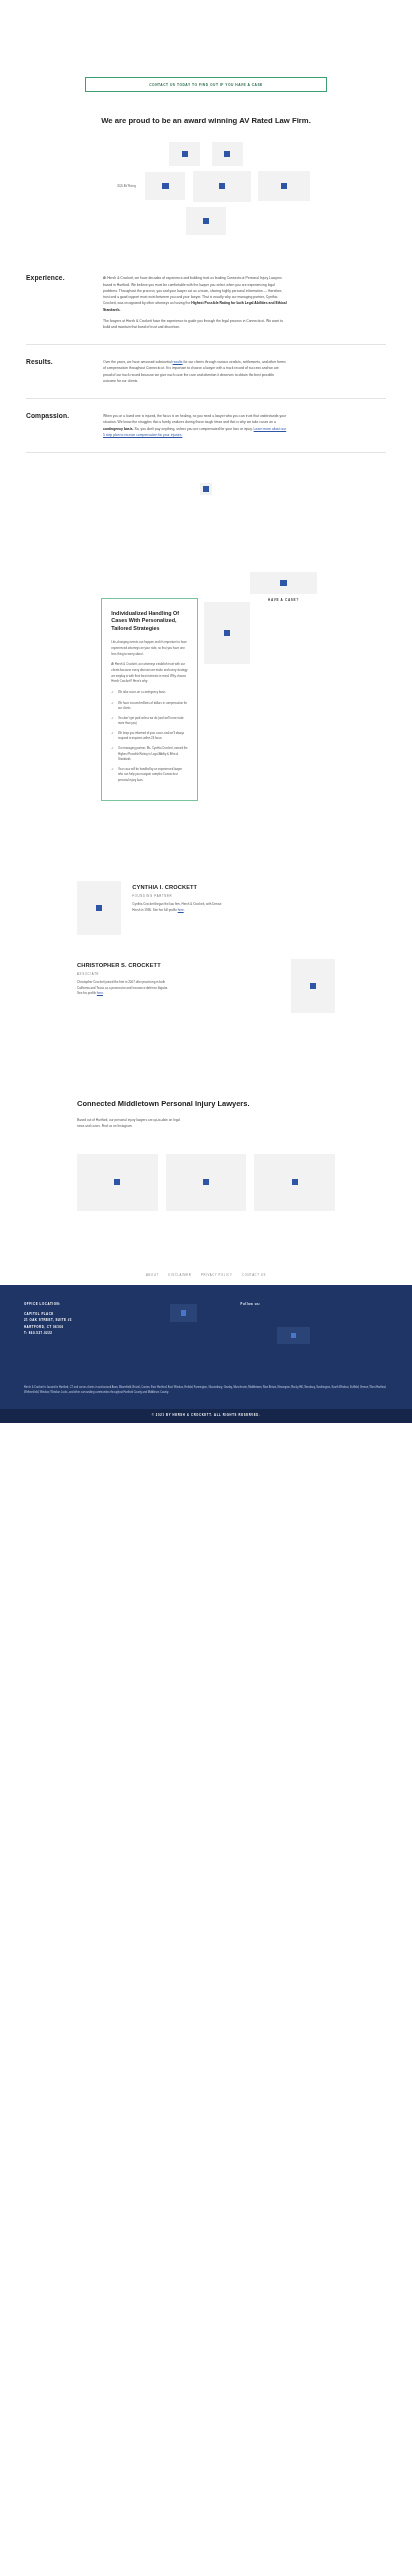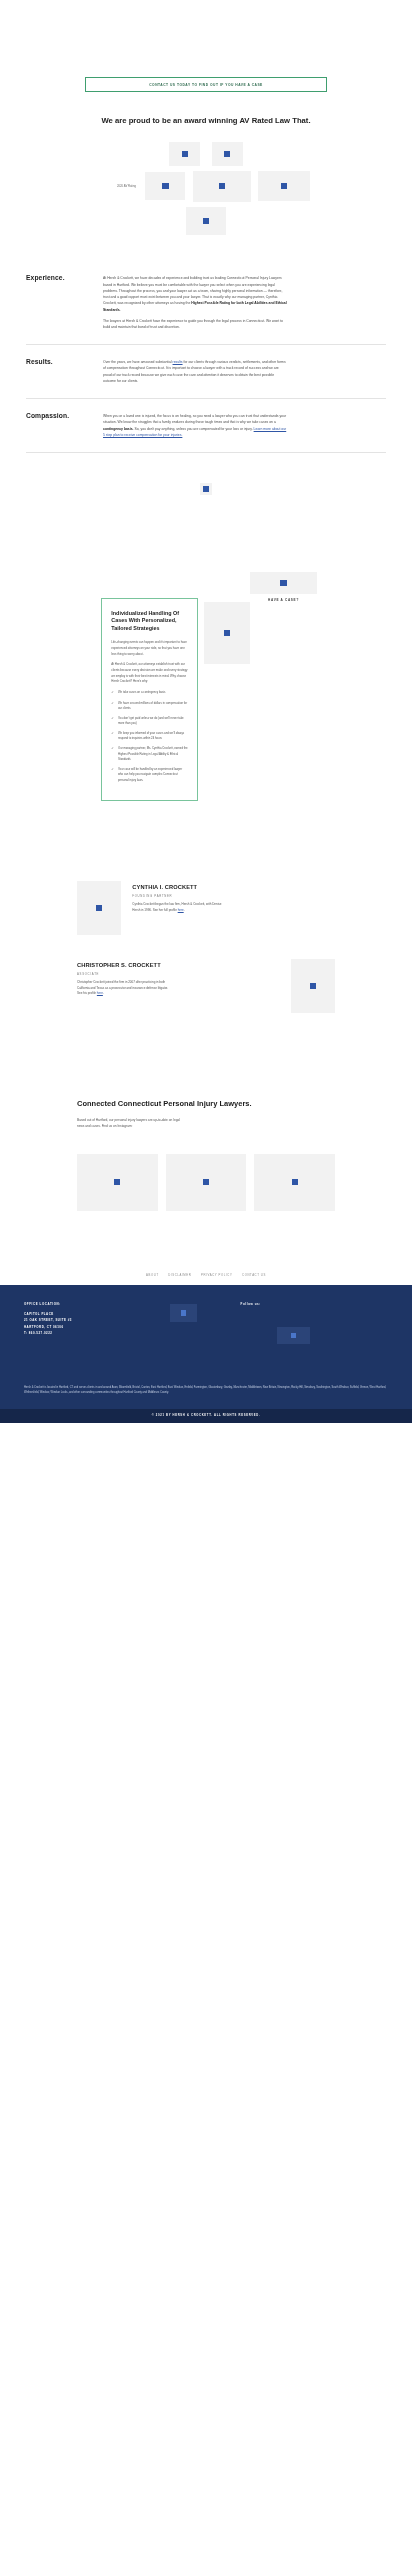--- a/index.html
+++ b/index.html
@@ -316,21 +316,21 @@
 
 <div class="page">
 
   <div class="hero">
     <div class="cta-wrap" style="padding-top:77px">
       <div class="cta-outline">CONTACT US TODAY TO FIND OUT IF YOU HAVE A CASE</div>
     </div>
   </div>
 
   <div class="awards">
-    <h2>We are proud to be an award winning AV Rated Law That.</h2>
+    <h2>We are proud to be an award winning AV Rated Law Firm.</h2>
 
     <div class="badge-row r1">
       <div class="img-ph badge"></div>
       <div class="img-ph badge"></div>
     </div>
 
     <div class="badge-row r2">
       <div class="rating-label">2020 AV Rating</div>
       <div class="img-ph badge sq"></div>
       <div class="img-ph badge big"></div>
@@ -433,21 +433,21 @@
       <div class="info">
         <h3>CHRISTOPHER S. CROCKETT</h3>
         <div class="role">ASSOCIATE</div>
         <p><span>Christopher Crockett joined the firm in 2007 after practicing in both California and Texas as a prosecutor and insurance defense litigator. See his profile </span><a href="#">here</a><span>.</span></p>
       </div>
     </div>
 
   </div>
 
   <div class="connected">
-    <h2>Connected Connecticut Personal Injury Lawyers.</h2>
+    <h2>Connected Middletown Personal Injury Lawyers.</h2>
     <p>Based out of Hartford, our personal injury lawyers are up-to-date on legal news and cases. Find us on Instagram:</p>
     <div class="insta-row">
       <div class="img-ph"></div>
       <div class="img-ph"></div>
       <div class="img-ph"></div>
     </div>
   </div>
 
   <div class="footer-nav">
     <span>ABOUT</span>

